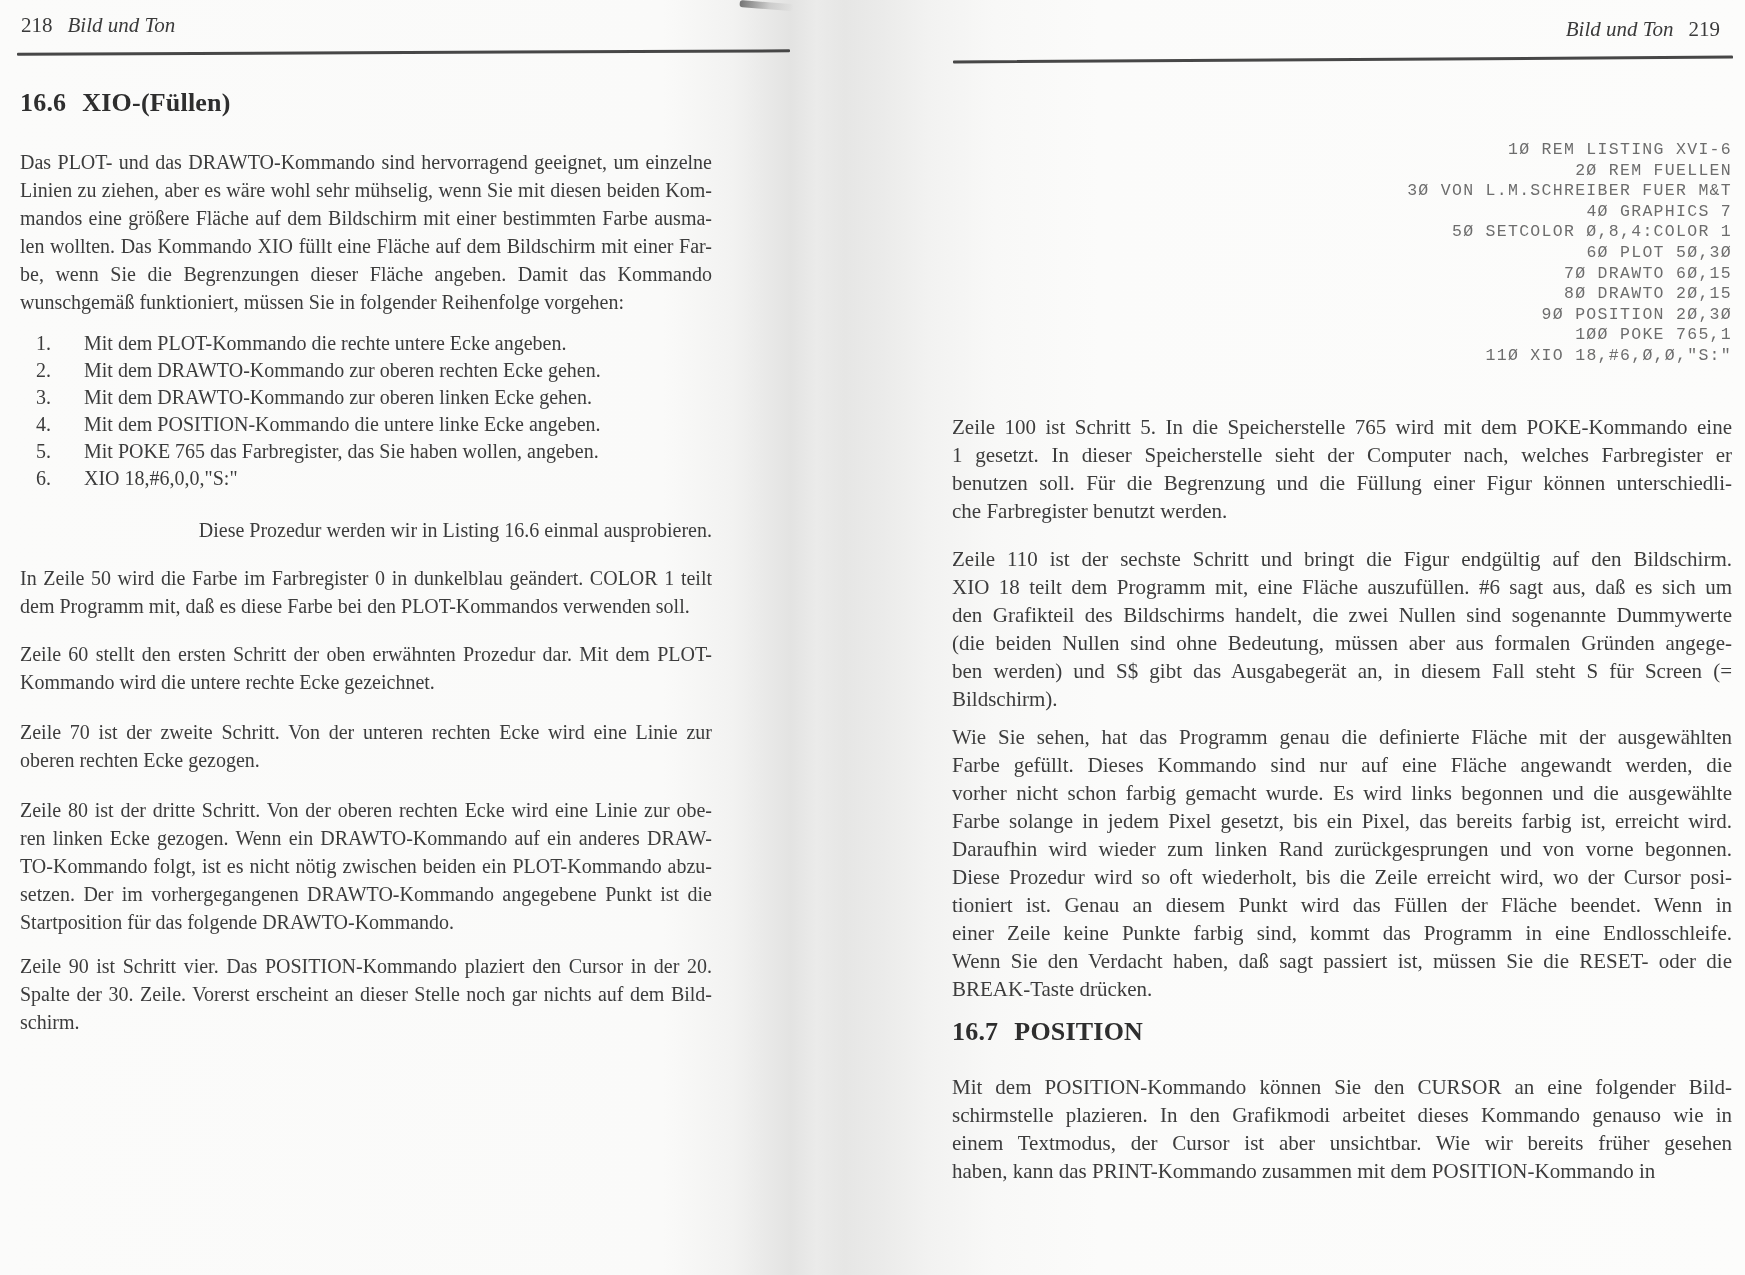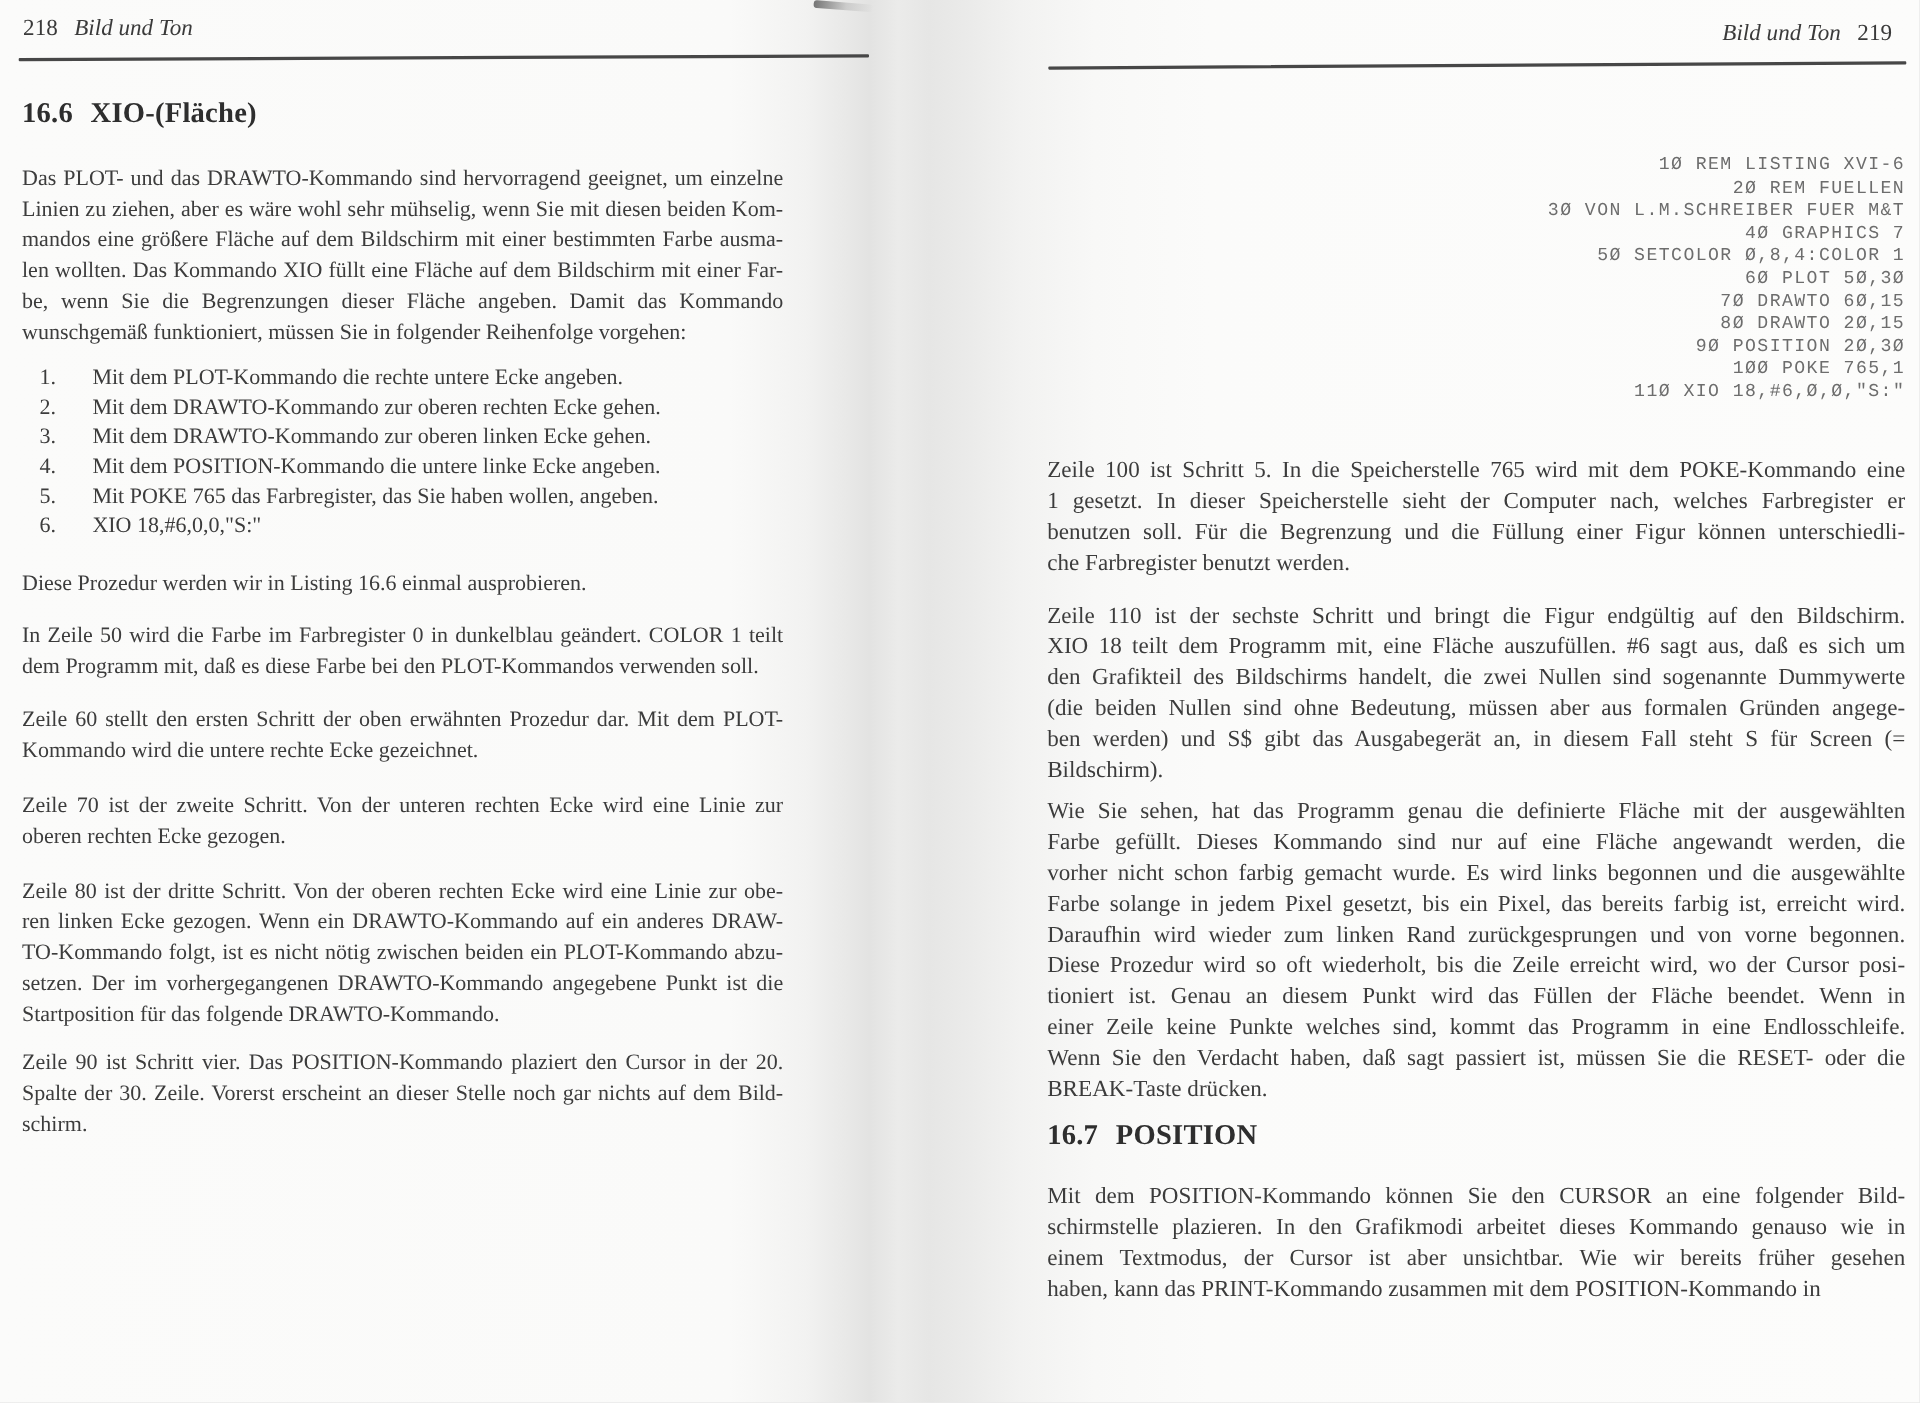--- a/index.html
+++ b/index.html
@@ -26,21 +26,21 @@
   .rule-left  { left:17px;  top:51px; width:773px; transform:rotate(-0.25deg); }
   .rule-right { left:953px; top:58px; width:780px; transform:rotate(-0.35deg); }
   .col { position:absolute; top:88px; }
   .col-left  { left:20px;  width:692px; font-size:20px;  line-height:28px; }
   .col-right { left:952px; width:780px; font-size:21px;  line-height:28px; }
   .sec { margin:0; font-size:26px; line-height:30px; font-weight:bold; color:#2e2e2e; letter-spacing:.2px; }
   .secnum { margin-right:16px; }
   .para { margin:0; }
   .para .line { text-align:justify; text-align-last:justify; overflow:hidden; }
   .para .line:last-child { text-align-last:left; }
-  .para.single { text-align:left; }
+  .para.single { text-align:right; }
   .steps { margin-top:14px; }
   .step { display:flex; line-height:27px; }
   .stepnum { flex:0 0 64px; padding-left:16px; box-sizing:border-box; }
   .steptext { flex:1; }
   .p-l1 { margin-top:30px; }
   .p-l2 { margin-top:24px; }
   .p-l3 { margin-top:20px; }
   .p-l4 { margin-top:20px; }
   .p-l5 { margin-top:22px; }
   .p-l6 { margin-top:22px; }
@@ -69,21 +69,21 @@
   <div class="hdr hdr-left">
     <span class="pnum">218</span><span class="rtitle">Bild und Ton</span>
   </div>
 
   <div class="hdr hdr-right">
     <span class="rtitle">Bild und Ton</span><span class="pnum">219</span>
   </div>
 
   <div class="col col-left">
     <h2 class="sec">
-      <span class="secnum">16.6</span><span>XIO-(Fläche)</span>
+      <span class="secnum">16.6</span><span>XIO-(Füllen)</span>
     </h2>
 
     <div class="para p-l1">
         <div class="line">Das PLOT- und das DRAWTO-Kommando sind hervorragend geeignet, um einzelne</div>
         <div class="line">Linien zu ziehen, aber es wäre wohl sehr mühselig, wenn Sie mit diesen beiden Kom-</div>
         <div class="line">mandos eine größere Fläche auf dem Bildschirm mit einer bestimmten Farbe ausma-</div>
         <div class="line">len wollten. Das Kommando XIO füllt eine Fläche auf dem Bildschirm mit einer Far-</div>
         <div class="line">be, wenn Sie die Begrenzungen dieser Fläche angeben. Damit das Kommando</div>
         <div class="line">wunschgemäß funktioniert, müssen Sie in folgender Reihenfolge vorgehen:</div>
       </div>
@@ -173,21 +173,21 @@
         <div class="line">Bildschirm).</div>
       </div>
     <div class="para p-r3">
         <div class="line">Wie Sie sehen, hat das Programm genau die definierte Fläche mit der ausgewählten</div>
         <div class="line">Farbe gefüllt. Dieses Kommando sind nur auf eine Fläche angewandt werden, die</div>
         <div class="line">vorher nicht schon farbig gemacht wurde. Es wird links begonnen und die ausgewählte</div>
         <div class="line">Farbe solange in jedem Pixel gesetzt, bis ein Pixel, das bereits farbig ist, erreicht wird.</div>
         <div class="line">Daraufhin wird wieder zum linken Rand zurückgesprungen und von vorne begonnen.</div>
         <div class="line">Diese Prozedur wird so oft wiederholt, bis die Zeile erreicht wird, wo der Cursor posi-</div>
         <div class="line">tioniert ist. Genau an diesem Punkt wird das Füllen der Fläche beendet. Wenn in</div>
-        <div class="line">einer Zeile keine Punkte welches sind, kommt das Programm in eine Endlosschleife.</div>
+        <div class="line">einer Zeile keine Punkte farbig sind, kommt das Programm in eine Endlosschleife.</div>
         <div class="line">Wenn Sie den Verdacht haben, daß sagt passiert ist, müssen Sie die RESET- oder die</div>
         <div class="line">BREAK-Taste drücken.</div>
       </div>
 
     <h2 class="sec sec2">
       <span class="secnum">16.7</span><span>POSITION</span>
     </h2>
 
     <div class="para p-r4">
         <div class="line">Mit dem POSITION-Kommando können Sie den CURSOR an eine folgender Bild-</div>

